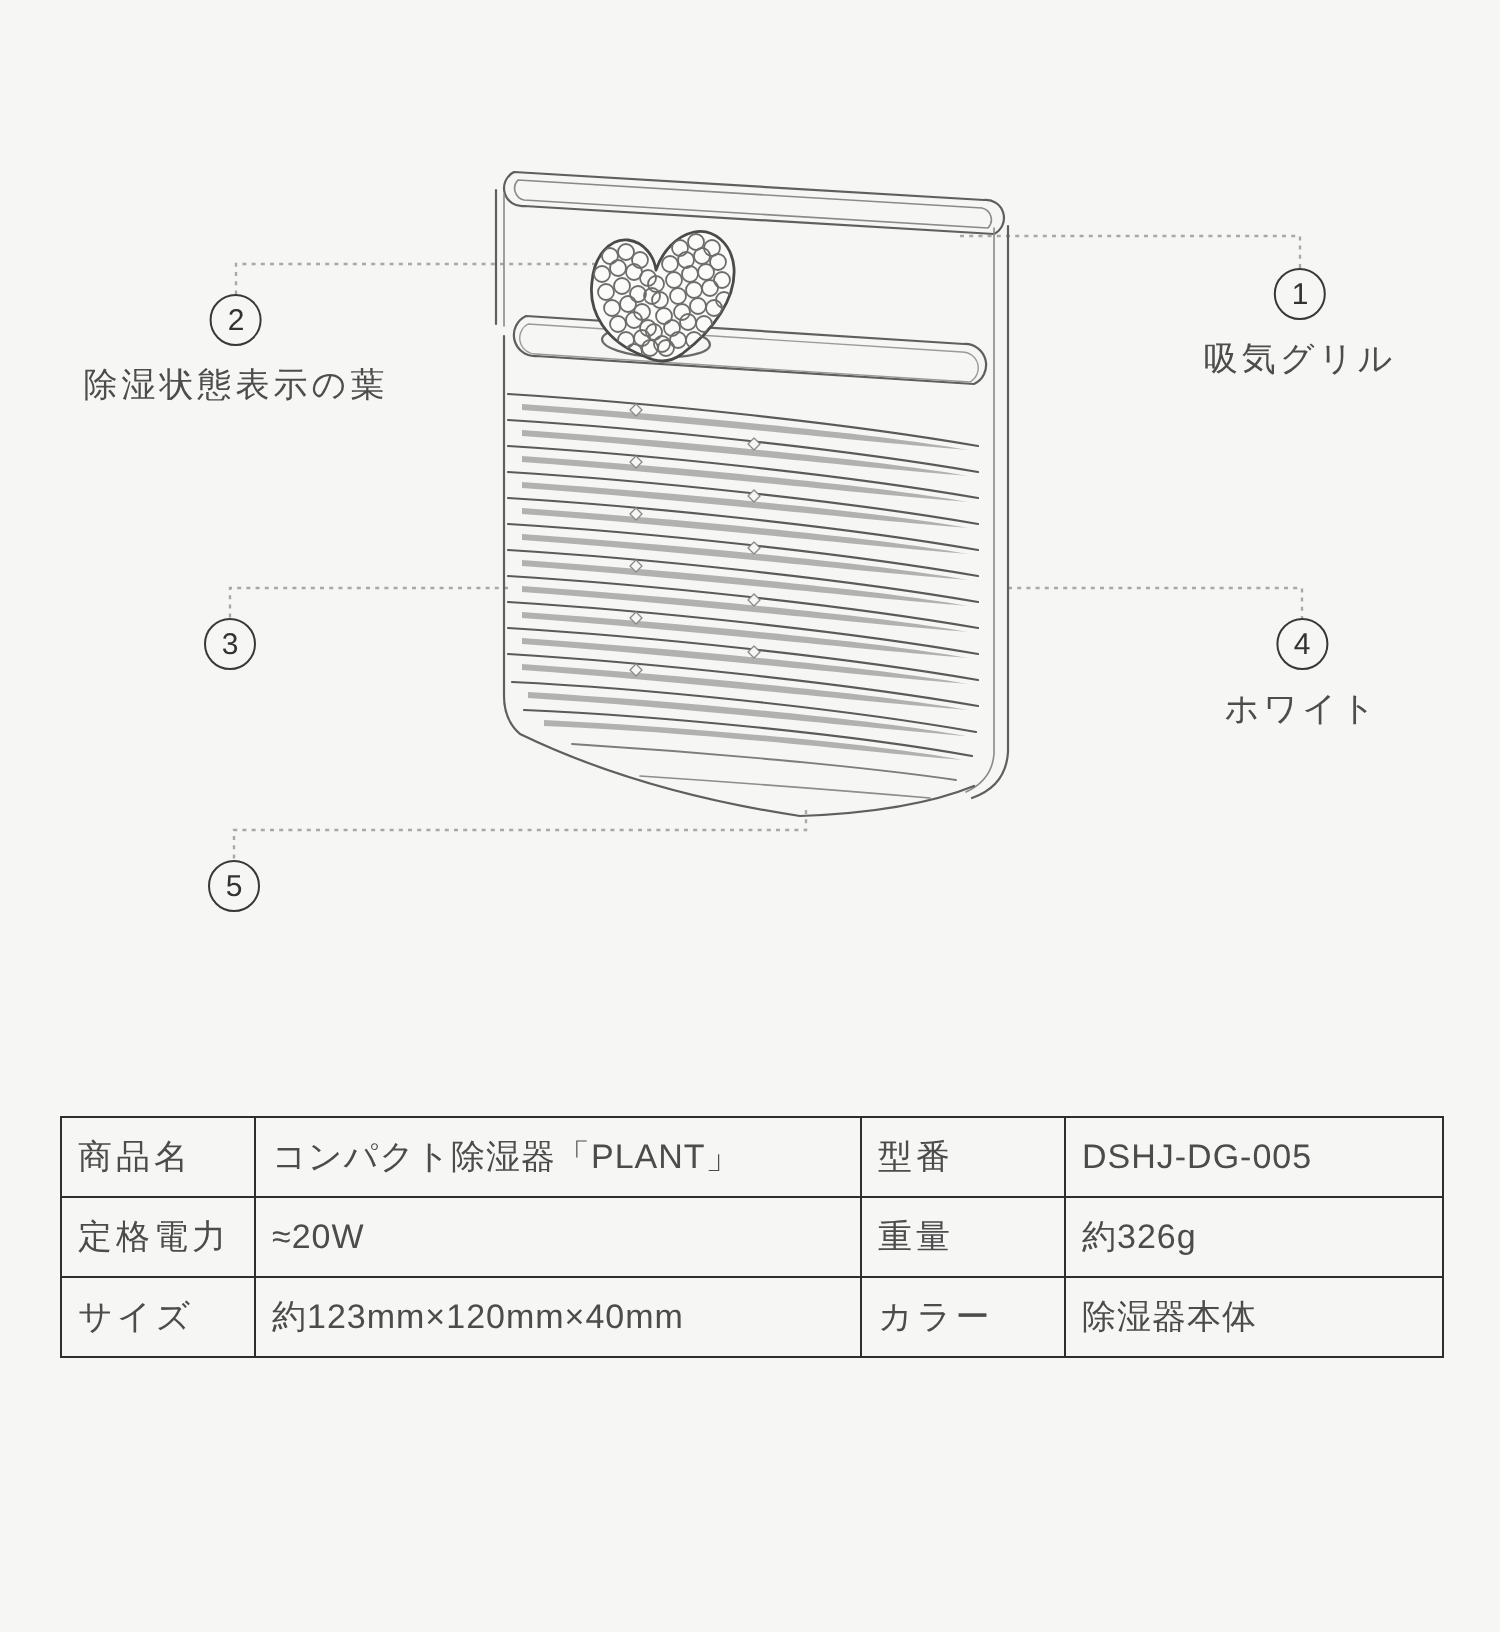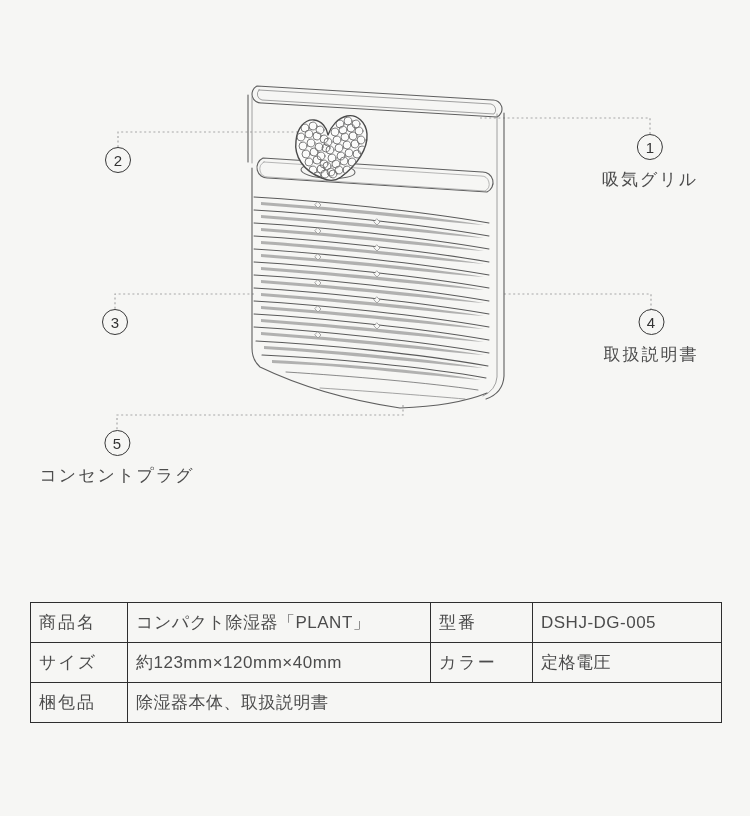--- a/index.html
+++ b/index.html
@@ -20,21 +20,21 @@
     display:flex;align-items:center;justify-content:center;
     font-size:15px;color:#333;background:transparent;box-sizing:border-box;
   }
   .co-label{
     margin-top:8px;font-size:17px;color:#4d4d4d;letter-spacing:2px;
     white-space:nowrap;
   }
 
   
   .spec-table{
-    position:absolute;left:30px;top:602px;width:691px;
+    position:absolute;left:30px;top:558px;width:691px;
     border-collapse:collapse;table-layout:fixed;
   }
   .spec-table td{
     border:1.4px solid #2e2e2e;height:40px;box-sizing:border-box;
     font-size:17px;color:#4c4c4c;padding:0 4px 0 8px;
     white-space:nowrap;overflow:hidden;
   }
   .spec-table td.lbl{letter-spacing:2px;}
   .spec-table td.val{letter-spacing:0.5px;}
 </style>
@@ -177,53 +177,55 @@
       </g>
     </g>
   </svg>
 
   <div class="callout" style="left:650px;top:134px;">
     <span class="co-num">1</span>
     <span class="co-label">吸気グリル</span>
   </div>
   <div class="callout" style="left:118px;top:147px;">
     <span class="co-num">2</span>
+    <span class="co-label">除湿状態表示の葉</span>
   </div>
   <div class="callout" style="left:115px;top:309px;">
     <span class="co-num">3</span>
   </div>
   <div class="callout" style="left:651px;top:309px;">
     <span class="co-num">4</span>
-    <span class="co-label">取扱説明書</span>
+    <span class="co-label">ホワイト</span>
   </div>
   <div class="callout" style="left:117px;top:430px;">
     <span class="co-num">5</span>
-    <span class="co-label">コンセントプラグ</span>
   </div>
 
   <table class="spec-table">
     <colgroup>
       <col style="width:97px">
         <col style="width:303px">
         <col style="width:102px">
         <col style="width:189px">
     </colgroup>
     <tbody>
       <tr>
         <td class="lbl">商品名</td>
         <td class="val">コンパクト除湿器「PLANT」</td>
         <td class="lbl">型番</td>
         <td class="val">DSHJ-DG-005</td>
       </tr>
       <tr>
+        <td class="lbl">定格電力</td>
+        <td class="val">≈20W</td>
+        <td class="lbl">重量</td>
+        <td class="val">約326g</td>
+      </tr>
+      <tr>
         <td class="lbl">サイズ</td>
         <td class="val">約123mm×120mm×40mm</td>
         <td class="lbl">カラー</td>
-        <td class="val">定格電圧</td>
-      </tr>
-      <tr>
-        <td class="lbl">梱包品</td>
-        <td class="val" colspan="3">除湿器本体、取扱説明書</td>
+        <td class="val">除湿器本体</td>
       </tr>
     </tbody>
   </table>
 
 </div>
 
 </body></html>

